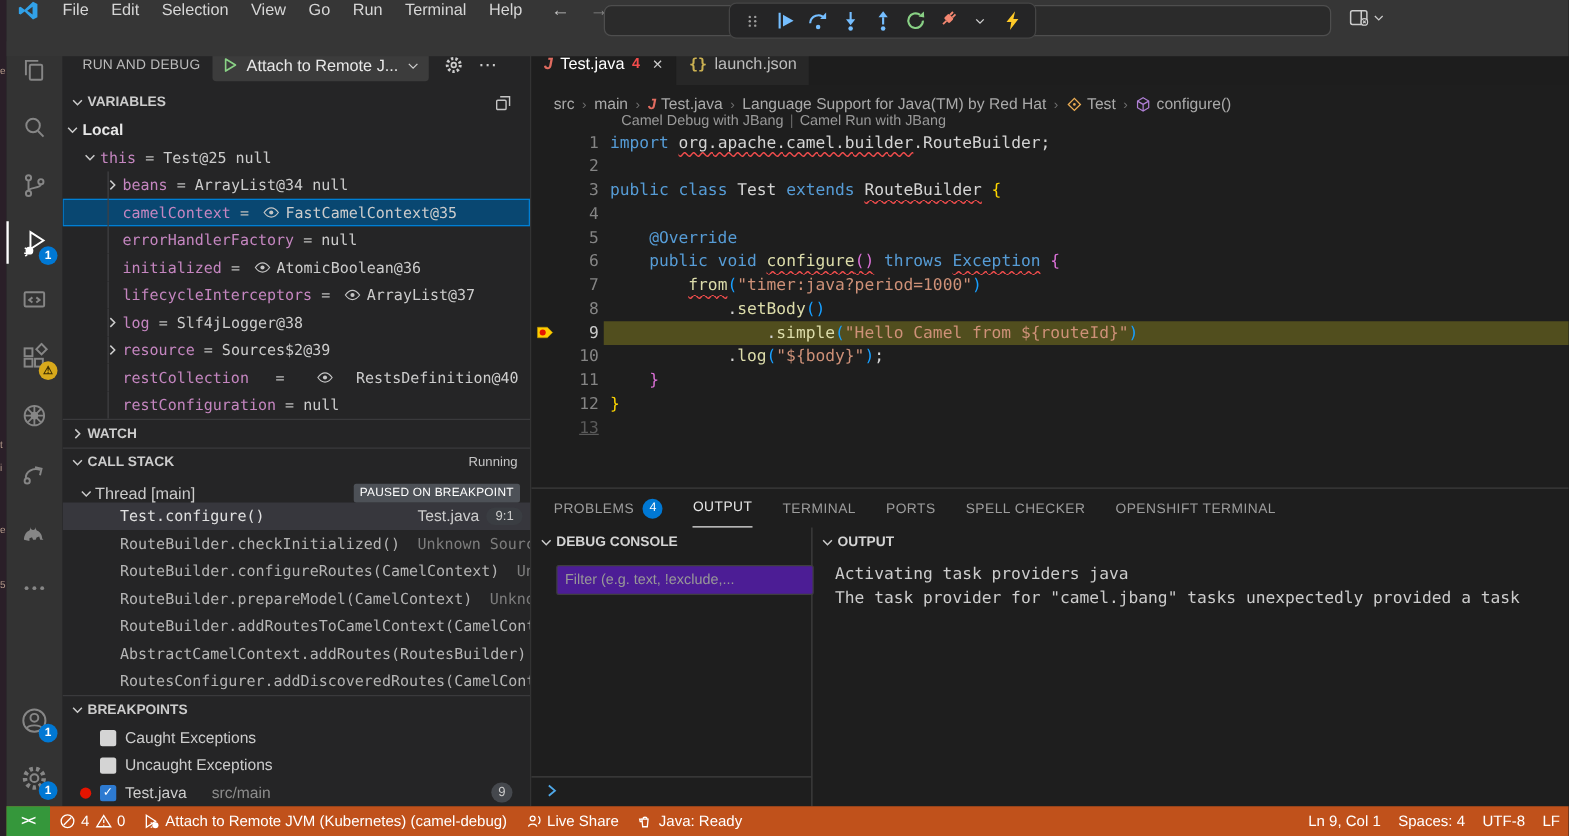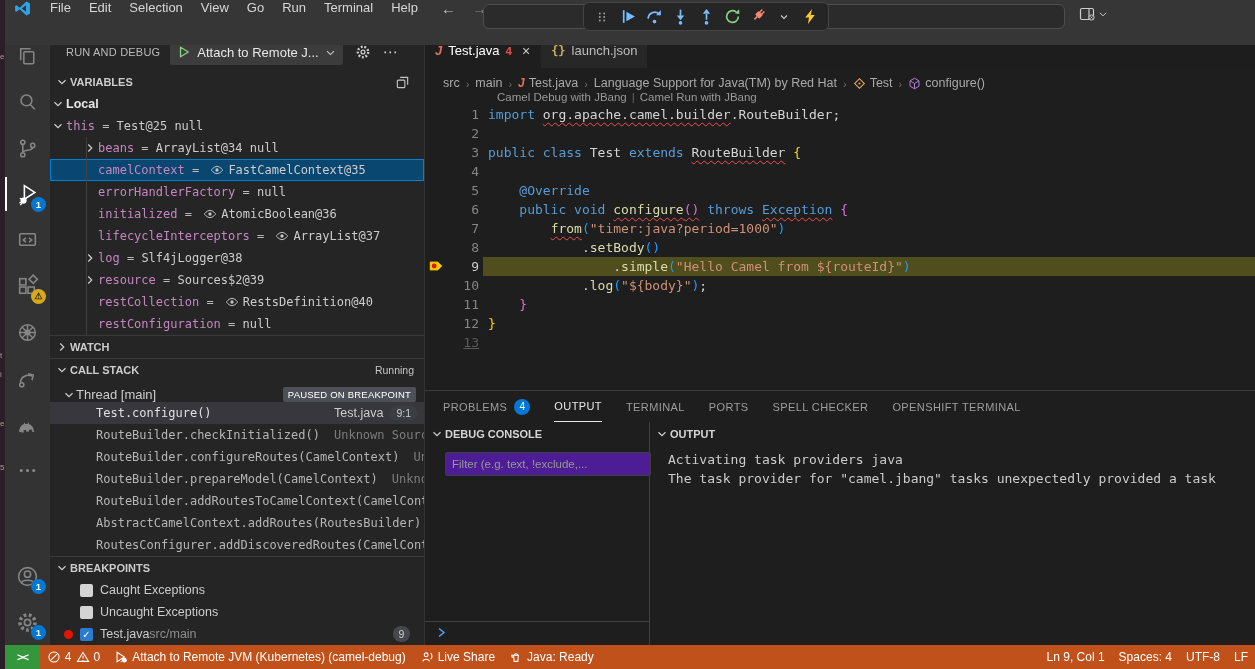--- a/index.html
+++ b/index.html
@@ -69,21 +69,21 @@
   .frame-src { color:#7d7d7d; margin-left:14px; }
   .frame-file { margin-left:auto; color:#cccccc; padding-right:6px; font-family:"Liberation Sans",sans-serif; font-size:12.5px; }
   .frame-badge { flex:0 0 auto; margin-right:6px; background:#3a3d42; color:#cccccc; font-size:10.5px; padding:1px 7px; border-radius:9px; font-family:"Liberation Sans",sans-serif; }
 
   .bp-row { height:22px; display:flex; align-items:center; padding-left:14px; font-size:12.5px; color:#cccccc; }
   .bp-dotcol { width:16px; display:flex; align-items:center; }
   .bp-dot { width:9px; height:9px; border-radius:50%; background:#e51400; }
   .bp-check { width:13px; height:13px; border-radius:2px; margin-right:7px; }
   .bp-check.off { background:#d4d4d4; }
   .bp-check.on { background:#2d7ad1; color:#fff; font-size:10px; line-height:13px; text-align:center; }
-  .bp-detail { color:#8c8c8c; margin-left:0; }
+  .bp-detail { color:#8c8c8c; margin-left:20px; }
   .bp-badge { margin-left:auto; margin-right:14px; background:#45484d; color:#cccccc; font-size:10.5px; min-width:17px; height:16px; border-radius:9px; text-align:center; line-height:16px; }
 
   
   .editor { position:absolute; left:425px; top:33px; width:830px; height:357px; background:#1e1e1e; }
   .tabbar { height:35px; background:#1d1d1d; display:flex; }
   .tab { height:35px; display:flex; align-items:center; padding:0 10px; gap:6px; font-size:13px; }
   .tab.active { background:#1e1e1e; color:#ffffff; }
   .tab.inactive { background:#272727; color:#bdbdbd; border-left:1px solid #1d1d1d; }
   .tab .ficon-java { color:#e06c60; font-weight:bold; font-style:italic; font-size:13px; }
   .tab .ficon-json { color:#cbb152; font-weight:bold; font-family:"DejaVu Sans Mono",monospace; font-size:12px; }
@@ -360,21 +360,21 @@
     </div>
     <div id="vars">
         <div class="var-row">
           <span class="twist">
             <svg width="14" height="14" viewBox="0 0 16 16">
               <path d="M4 6l4 4 4-4" fill="none" stroke="#cccccc" stroke-width="1.4"></path>
             </svg>
           </span>
           <span class="var-name scope">Local</span>
         </div>
-        <div class="var-row" style="">
+        <div class="var-row" style="padding-left: 14px;">
           <span class="twist">
             <svg width="14" height="14" viewBox="0 0 16 16">
               <path d="M4 6l4 4 4-4" fill="none" stroke="#cccccc" stroke-width="1.4"></path>
             </svg>
           </span>
           <span class="var-name">this</span>
           <span class="var-eq">&nbsp;=&nbsp;</span>
           <span class="var-val">Test@25 null</span>
         </div>
         <div class="var-row" style="padding-left: 32px;">
@@ -445,21 +445,21 @@
           <span class="var-guide"></span>
           <span class="twist">
             <svg width="14" height="14" viewBox="0 0 16 16">
               <path d="M6 4l4 4-4 4" fill="none" stroke="#cccccc" stroke-width="1.4"></path>
             </svg>
           </span>
           <span class="var-name">resource</span>
           <span class="var-eq">&nbsp;=&nbsp;</span>
           <span class="var-val">Sources$2@39</span>
         </div>
-        <div class="var-row" style="padding-left: 48px;">
+        <div class="var-row" style="padding-left: 48px; gap: 14px;">
           <span class="var-guide"></span>
           <span class="var-name">restCollection</span>
           <span class="var-eq">&nbsp;=&nbsp;</span>
           <span class="var-eye" style="display: inline-flex;">
             <svg width="14" height="14" viewBox="0 0 16 16">
               <path d="M1.5 8S4.5 3.8 8 3.8 14.5 8 14.5 8 11.5 12.2 8 12.2 1.5 8 1.5 8z" fill="none" stroke="#c5c5c5" stroke-width="1.1"></path>
               <circle cx="8" cy="8" r="1.9" fill="#c5c5c5"></circle>
             </svg>
           </span>
           <span class="var-val">RestsDefinition@40</span>

